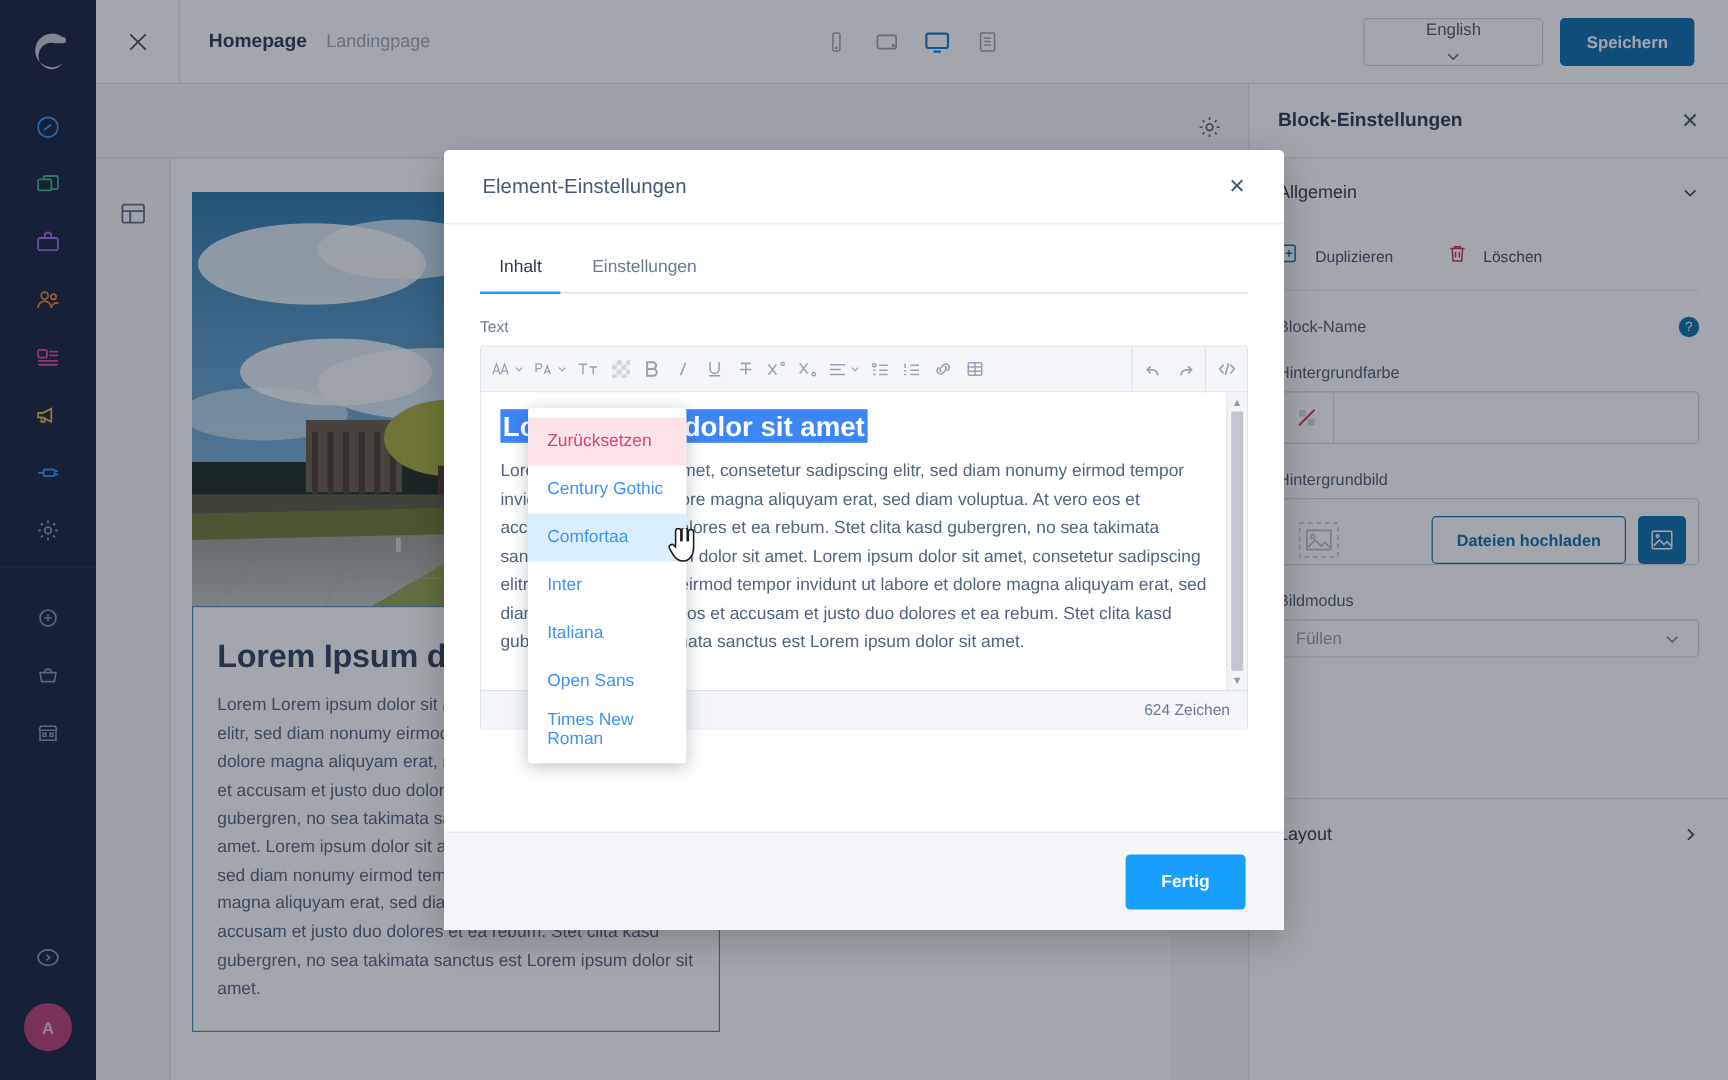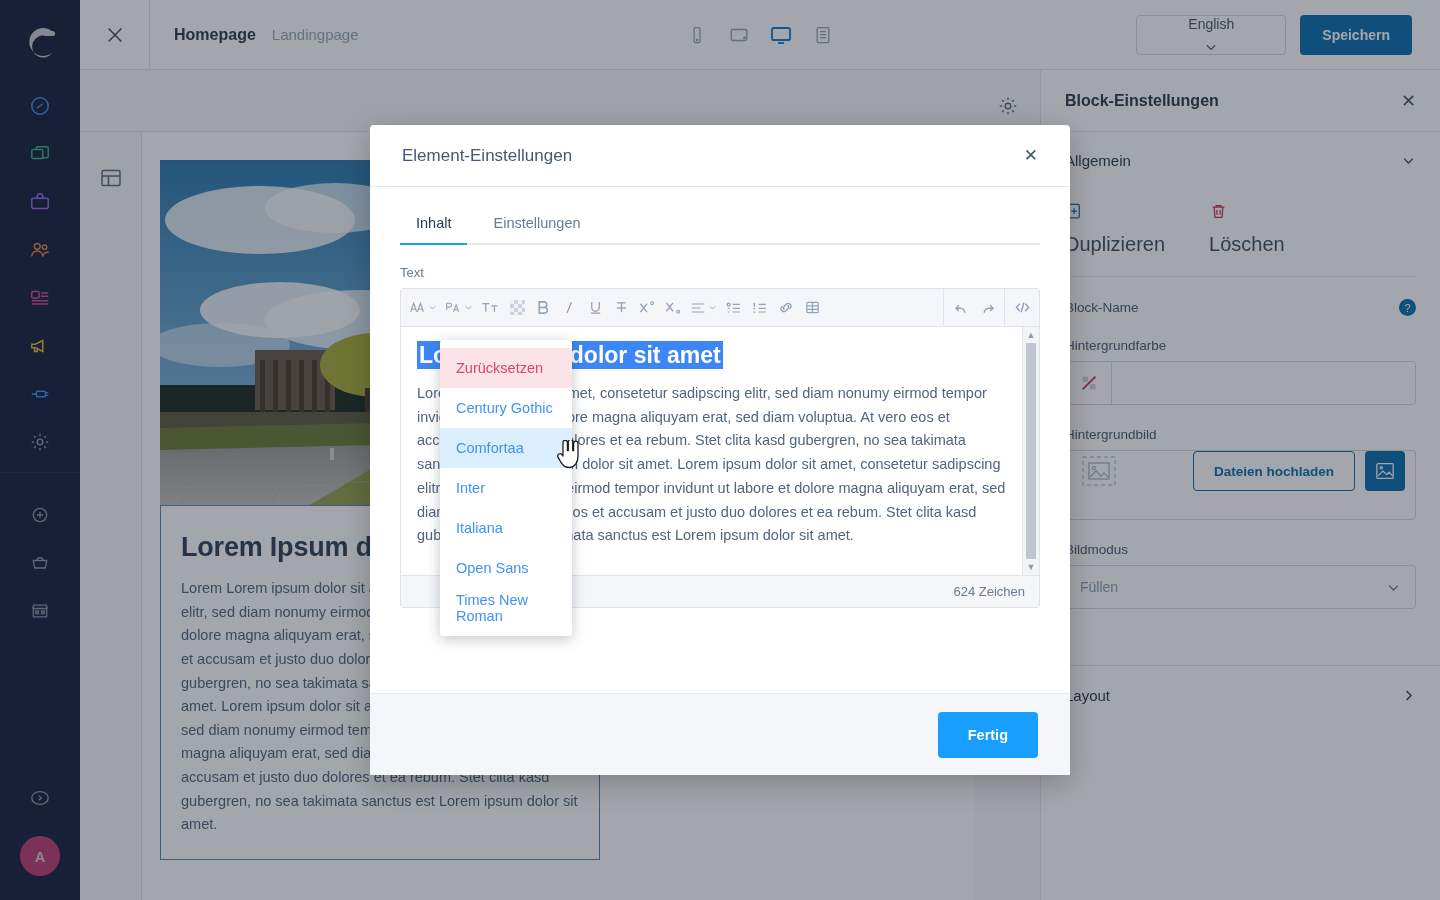--- a/index.html
+++ b/index.html
@@ -112,44 +112,44 @@
   .rp-title { font-size: 16px; font-weight: 700; color: #2b3a4f; }
   .rp-close { font-size: 18px; color: #4a5c72; cursor: pointer; line-height: 1; }
   .rp-section-head {
     height: 56px; display: flex; align-items: center; justify-content: space-between;
     padding: 0 24px; cursor: pointer;
   }
   .rp-section-title { font-size: 15px; color: #2b3a4f; }
   .rp-body { padding: 0 24px; }
   .rp-actions { display: flex; align-items: center; gap: 44px; padding: 14px 0 20px 0;
     border-bottom: 1px solid #e6eaf0; }
-  .rp-action { display: flex; align-items: flex-start; gap: 12px; cursor: pointer;
-    font-size: 20px; color: #3d4f66; flex-direction: column; }
+  .rp-action { display: flex; align-items: flex-end; gap: 12px; cursor: pointer;
+    font-size: 13px; color: #3d4f66; }
   .rp-label { font-size: 13.5px; color: #4a5c72; margin: 22px 0 8px 0;
     display:flex; align-items:center; justify-content: space-between;}
   .rp-help { width: 17px; height: 17px; border-radius: 50%; background: #0b6ead; color: #fff;
     font-size: 11px; display: flex; align-items: center; justify-content: center; cursor: pointer;}
   .rp-input {
     height: 44px; border: 1px solid #d1d9e0; border-radius: 4px; background: #fff;
     display: flex; align-items: center; padding: 0 14px; font-size: 14px; color: #a4b0bf;
   }
   .rp-color-row { display: flex; height: 44px; border: 1px solid #d1d9e0; border-radius: 4px; overflow: hidden; }
   .rp-color-swatch { width: 46px; display: flex; align-items: center; justify-content: center;
     border-right: 1px solid #d1d9e0; cursor: pointer;}
   .rp-color-field { flex: 1; background:#fff; }
-  .rp-media-row { display: flex; align-items: flex-start; height: 70px; border: 1px solid #d1d9e0;
+  .rp-media-row { display: flex; align-items: flex-end; height: 56px; border: 1px solid #d1d9e0;
     border-radius: 4px; padding: 0 10px; gap: 10px; }
   .rp-media-ph { width: 46px; height: 40px; display: flex; align-items: center; justify-content: center; }
   .rp-upload-btn { margin-left: auto; height: 40px; padding: 0 20px; border: 1px solid #0b6ead;
     border-radius: 4px; color: #0b6ead; font-size: 13.5px; font-weight: 700; background: #fff;
     display: flex; align-items: center; cursor: pointer; font-family:"Liberation Sans",sans-serif;}
   .rp-upload-icon { width: 40px; height: 40px; background: #0b6ead; border-radius: 4px;
     display: flex; align-items: center; justify-content: center; cursor: pointer; }
   .rp-select {
-    height: 44px; border: 1px solid #d1d9e0; border-radius: 4px; background: #fff;
+    height: 32px; border: 1px solid #d1d9e0; border-radius: 4px; background: #fff;
     display: flex; align-items: center; justify-content: space-between; padding: 12px 14px;
     font-size: 14px; color: #8e9cad; cursor: pointer;
   }
   .rp-layout-row {
     position: absolute; left: 0; right: 0; top: 595px; height: 60px;
     border-top: 1px solid #e0e6ef; display: flex; align-items: center;
     justify-content: space-between; padding: 0 24px; cursor: pointer;
   }
 
   

